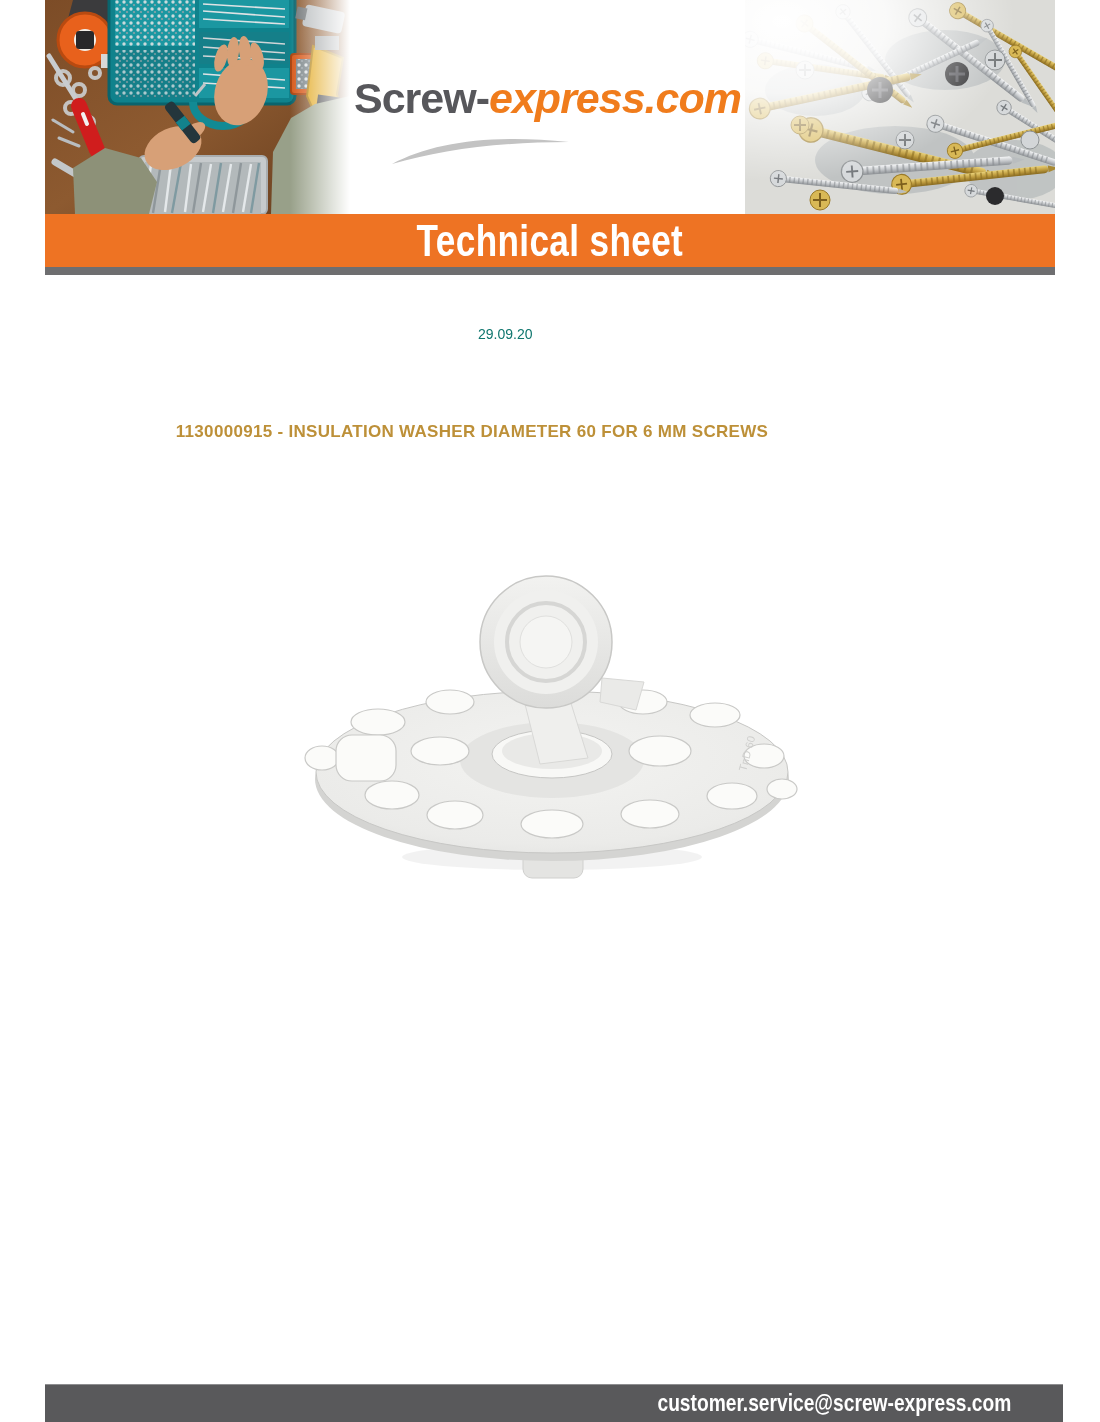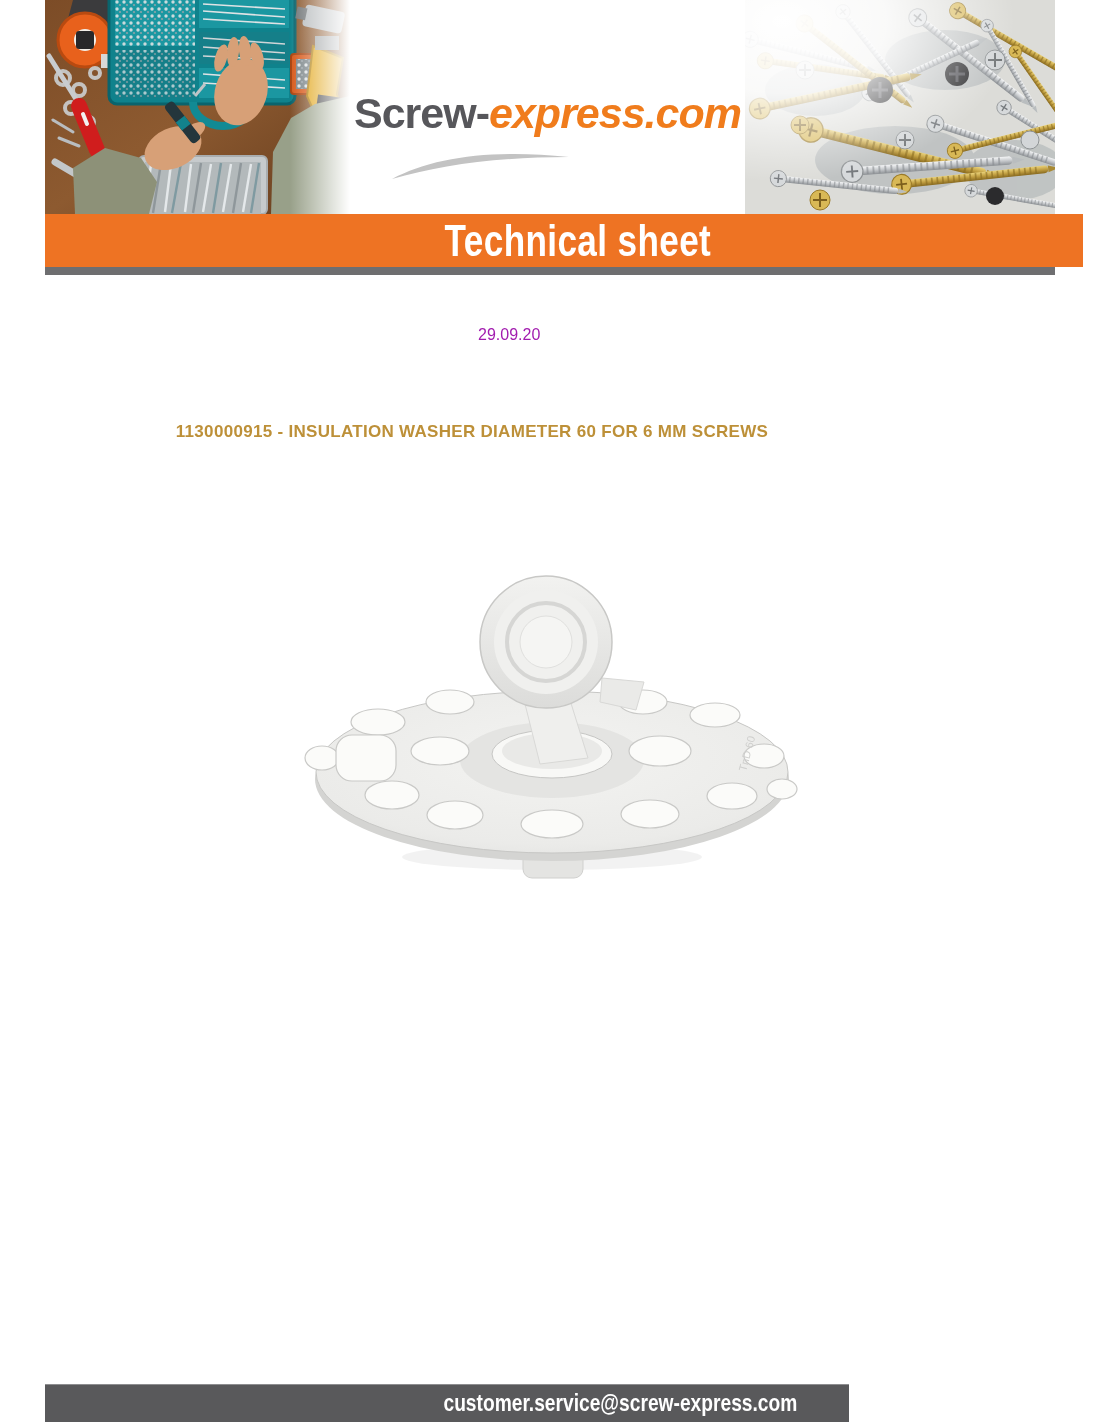--- a/index.html
+++ b/index.html
@@ -3,43 +3,43 @@
 <meta charset="utf-8">
 <style>
   html,body{margin:0;padding:0;background:#ffffff;}
   #page{position:relative;width:1100px;height:1422px;background:#ffffff;overflow:hidden;
         font-family:"Liberation Sans", sans-serif;}
 
   
   .photo{position:absolute;top:0;height:214px;overflow:hidden;}
   .photo-left{left:45px;width:305px;}
   .photo-right{left:745px;width:310px;}
-  .logo-zone{position:absolute;left:350px;top:15px;width:395px;height:172px;background:#ffffff;}
+  .logo-zone{position:absolute;left:350px;top:0;width:395px;height:172px;background:#ffffff;}
   .logo-text{position:absolute;left:0;right:0;top:74px;text-align:center;white-space:nowrap;
              font-size:43px;font-weight:bold;letter-spacing:-1px;}
   .logo-prefix{color:#57575b;}
   .logo-suffix{color:#f07c1c;font-style:italic;}
   .logo-swoosh{position:absolute;left:38px;top:130px;width:185px;height:36px;}
 
   .banner{position:absolute;left:45px;top:214px;width:1010px;height:53px;background:#ee7323;
-          text-align:center;line-height:53px;padding-left:28px;}
+          text-align:center;line-height:53px;}
   .banner-title{display:inline-block;transform:scaleX(0.78);transform-origin:50% 50%;
                 color:#ffffff;font-size:45px;font-weight:bold;letter-spacing:0.5px;white-space:nowrap;}
   .separator{position:absolute;left:45px;top:267px;width:1010px;height:8px;background:#6e6e70;}
 
   
-  .date{position:absolute;left:478px;top:326px;font-size:16px;color:#a21caf;}
+  .date{position:absolute;left:478px;top:326px;font-size:14px;color:#0f766e;}
   .product-title{position:absolute;left:0;top:422px;width:944px;text-align:center;
                  font-size:17px;font-weight:600;letter-spacing:0.3px;color:#bd9038;white-space:nowrap;}
   .figure{position:absolute;left:300px;top:552px;width:500px;height:336px;}
   .description{position:absolute;left:0;top:966px;width:1100px;text-align:center;
                font-size:21px;line-height:33px;color:#3f4347;}
 
   
-  .footer-bar{position:absolute;left:45px;top:1384px;width:804px;height:38px;background:#59595b;
+  .footer-bar{position:absolute;left:45px;top:1384px;width:1018px;height:38px;background:#59595b;
               border-top:1px solid #8e8e90;box-sizing:border-box;text-align:right;line-height:36px;
               padding-right:52px;}
   .footer-email{display:inline-block;transform:scaleX(0.8);transform-origin:100% 50%;
                 color:#ffffff;font-size:24px;font-weight:bold;white-space:nowrap;}
 </style>
 </head>
 <body>
 
 <div id="page">
 

